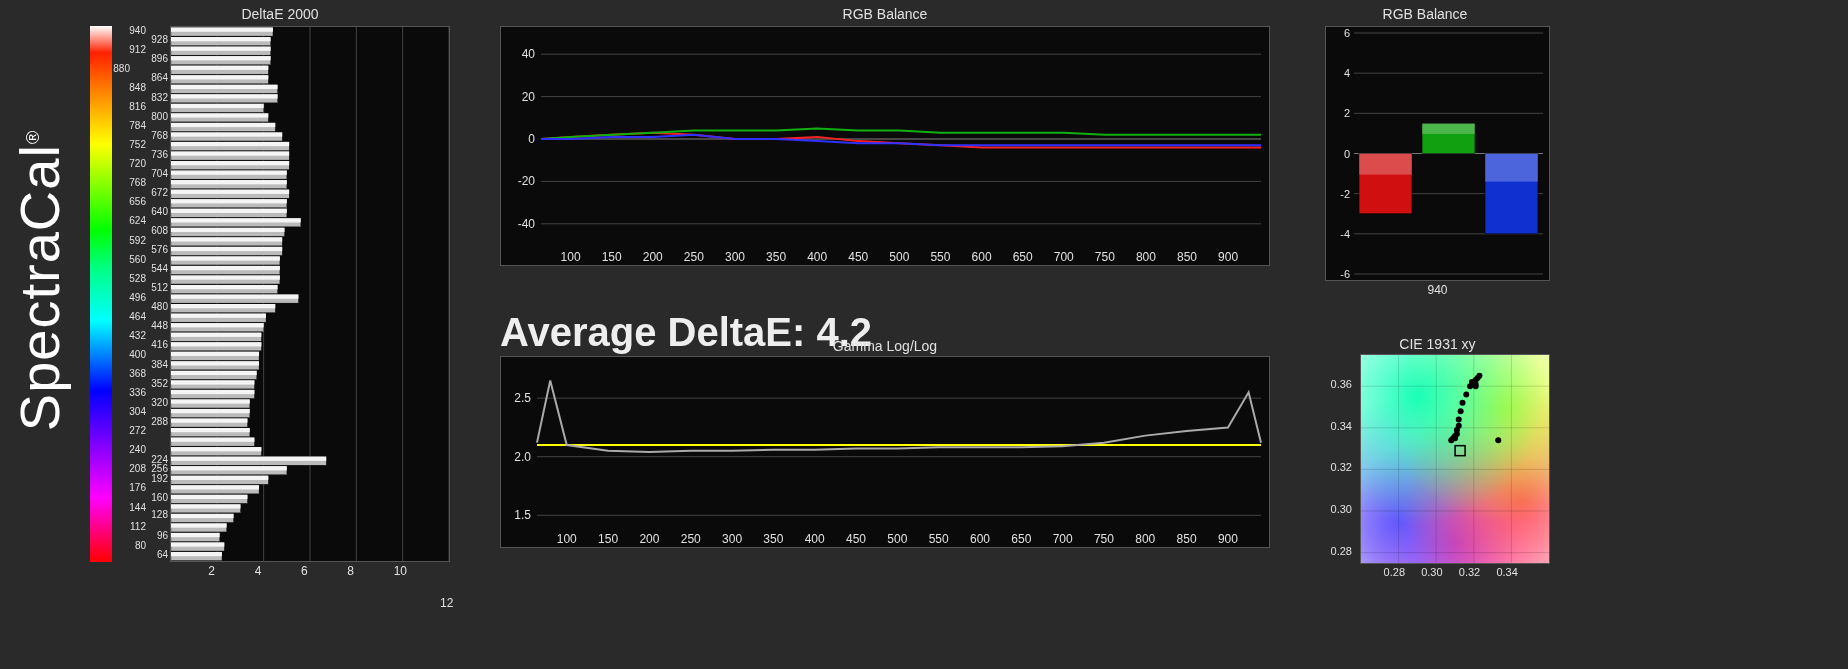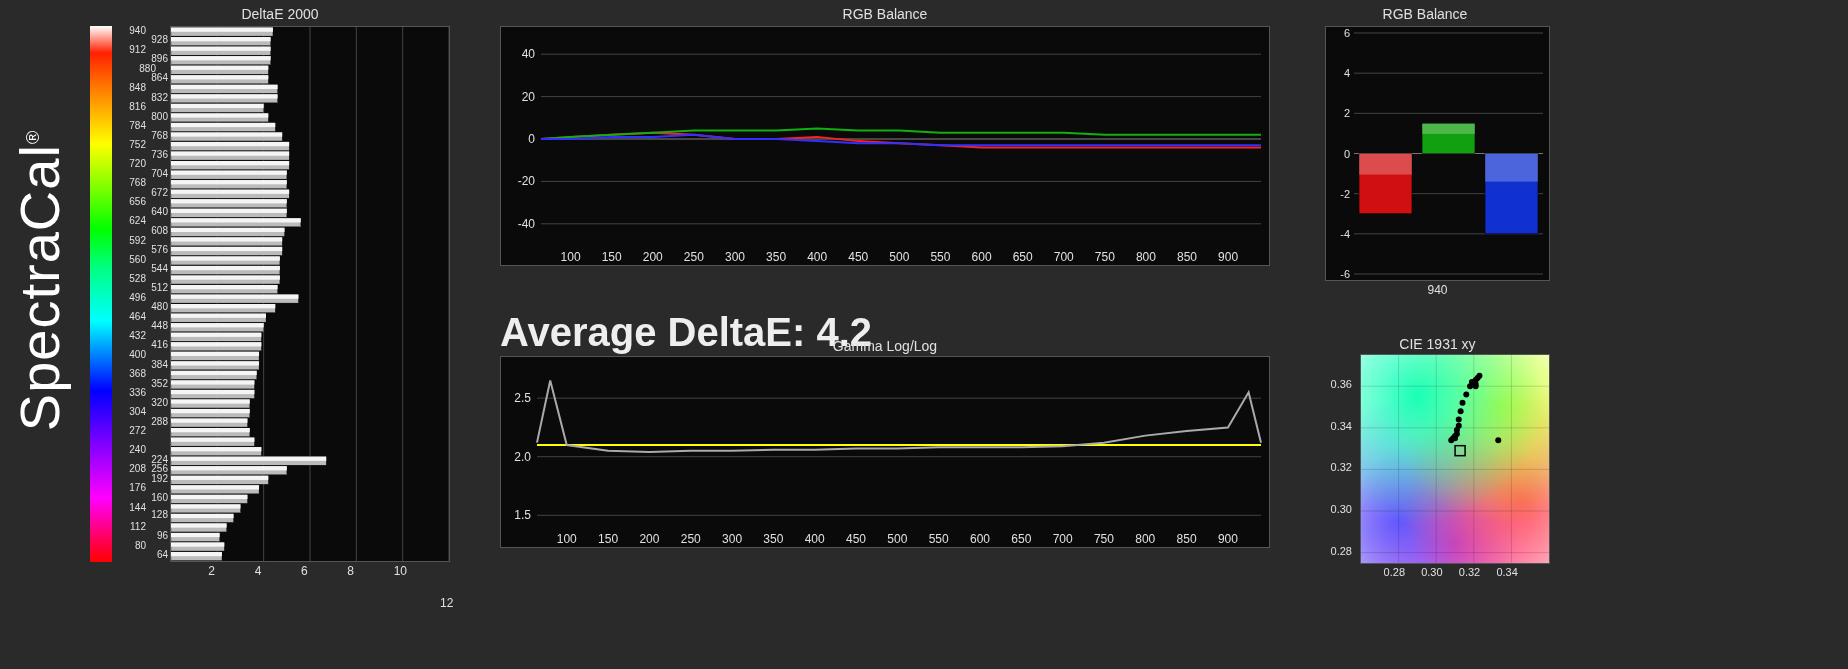--- a/index.html
+++ b/index.html
@@ -324,21 +324,21 @@
       <div class="ylabel-row" style="top: 133.268px; right: 22px;">720</div>
       <div class="ylabel-row" style="top: 123.732px; right: 0px;">736</div>
       <div class="ylabel-row" style="top: 114.196px; right: 22px;">752</div>
       <div class="ylabel-row" style="top: 104.661px; right: 0px;">768</div>
       <div class="ylabel-row" style="top: 95.125px; right: 22px;">784</div>
       <div class="ylabel-row" style="top: 85.5893px; right: 0px;">800</div>
       <div class="ylabel-row" style="top: 76.0536px; right: 22px;">816</div>
       <div class="ylabel-row" style="top: 66.5179px; right: 0px;">832</div>
       <div class="ylabel-row" style="top: 56.9821px; right: 22px;">848</div>
       <div class="ylabel-row" style="top: 47.4464px; right: 0px;">864</div>
-      <div class="ylabel-row" style="top: 37.9107px; right: 12px;">880</div>
+      <div class="ylabel-row" style="top: 37.9107px; right: 38px;">880</div>
       <div class="ylabel-row" style="top: 28.375px; right: 0px;">896</div>
       <div class="ylabel-row" style="top: 18.8393px; right: 22px;">912</div>
       <div class="ylabel-row" style="top: 9.30357px; right: 0px;">928</div>
       <div class="ylabel-row" style="top: -0.232143px; right: 22px;">940</div>
     </div>
 
   <div class="panel-title rgb1-title">RGB Balance</div>
   <div class="plot-area rgb1-plot" id="rgb1-plot">
       <svg class="svg-fill" viewBox="0 0 768 238">
         <line x1="40" y1="196.8" x2="760" y2="196.8" class="grid-line"></line>

